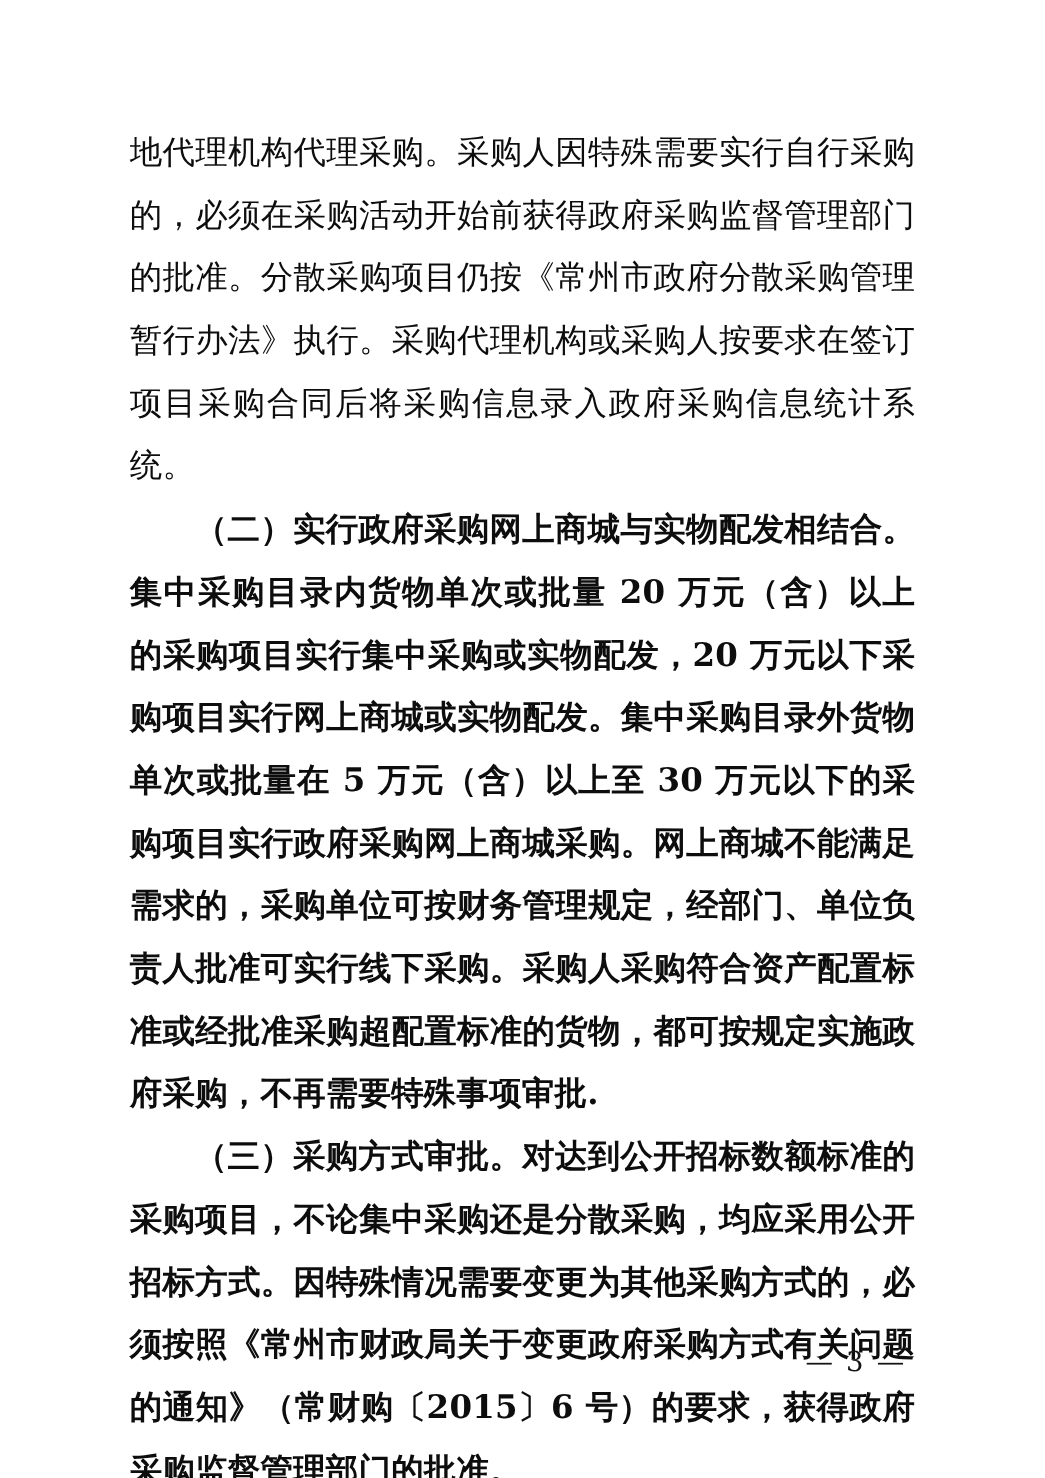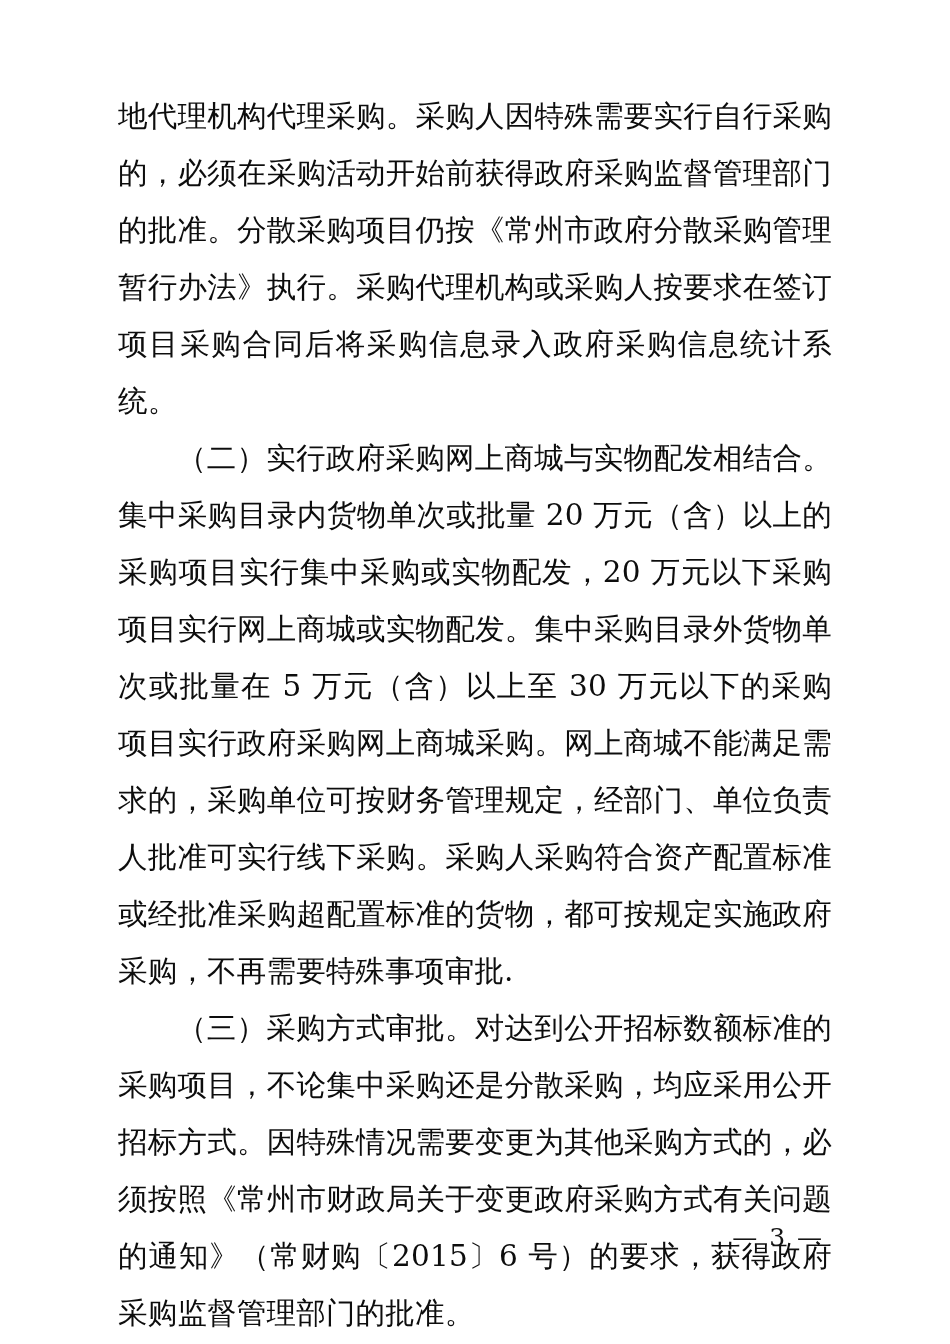--- a/index.html
+++ b/index.html
@@ -12,36 +12,37 @@
     height: 1344px;
     font-family: "DejaVu Serif", "Liberation Serif", serif;
     color: #0d0d0d;
     position: relative;
     overflow: hidden;
   }
   .page {
     width: 950px;
     height: 1344px;
     box-sizing: border-box;
-    padding: 88px 118px 0 118px;
+    padding: 110px 118px 0 118px;
     position: relative;
   }
   .doc-body {
     font-size: 29.5px;
     line-height: 57px;
     text-align: justify;
     text-justify: inter-ideograph;
     letter-spacing: 0.2px;
   }
   .para {
     margin: 0;
     text-indent: 0;
   }
   .para.indent {
     text-indent: 59px;
+    font-weight: bold;
   }
   .page-number {
     position: absolute;
     right: 126px;
     bottom: 92px;
     font-size: 25px;
     letter-spacing: 2px;
     color: #141414;
     font-family: "DejaVu Serif", "Liberation Serif", serif;
   }

